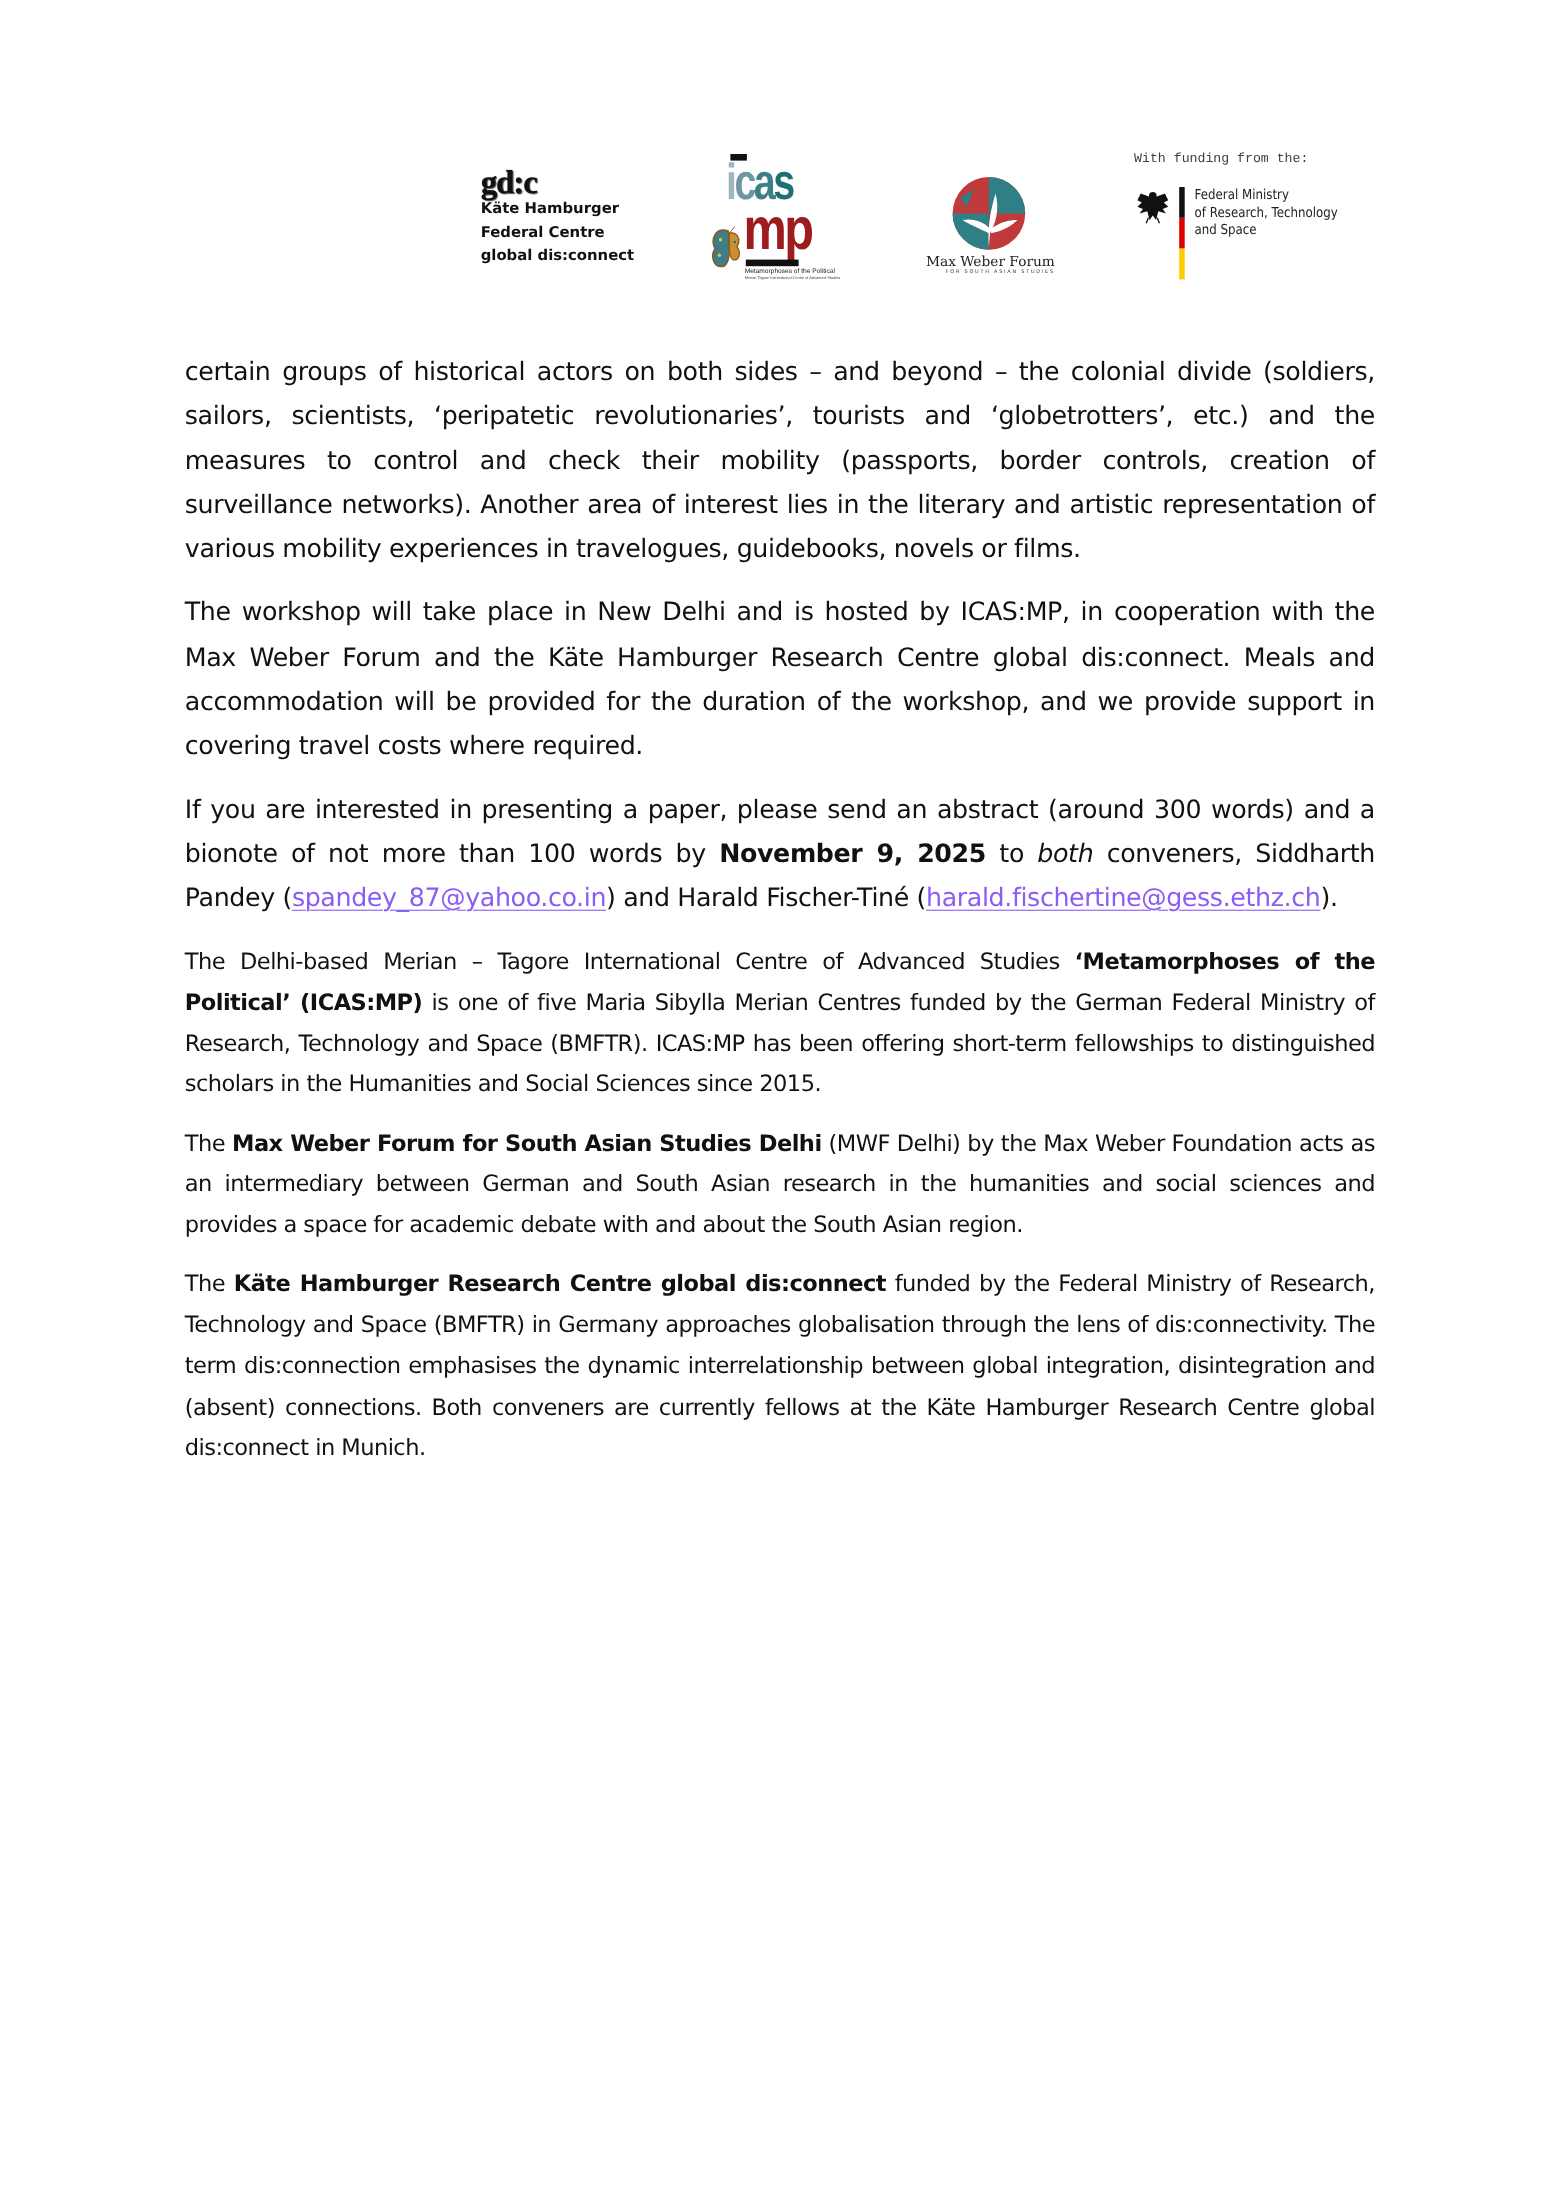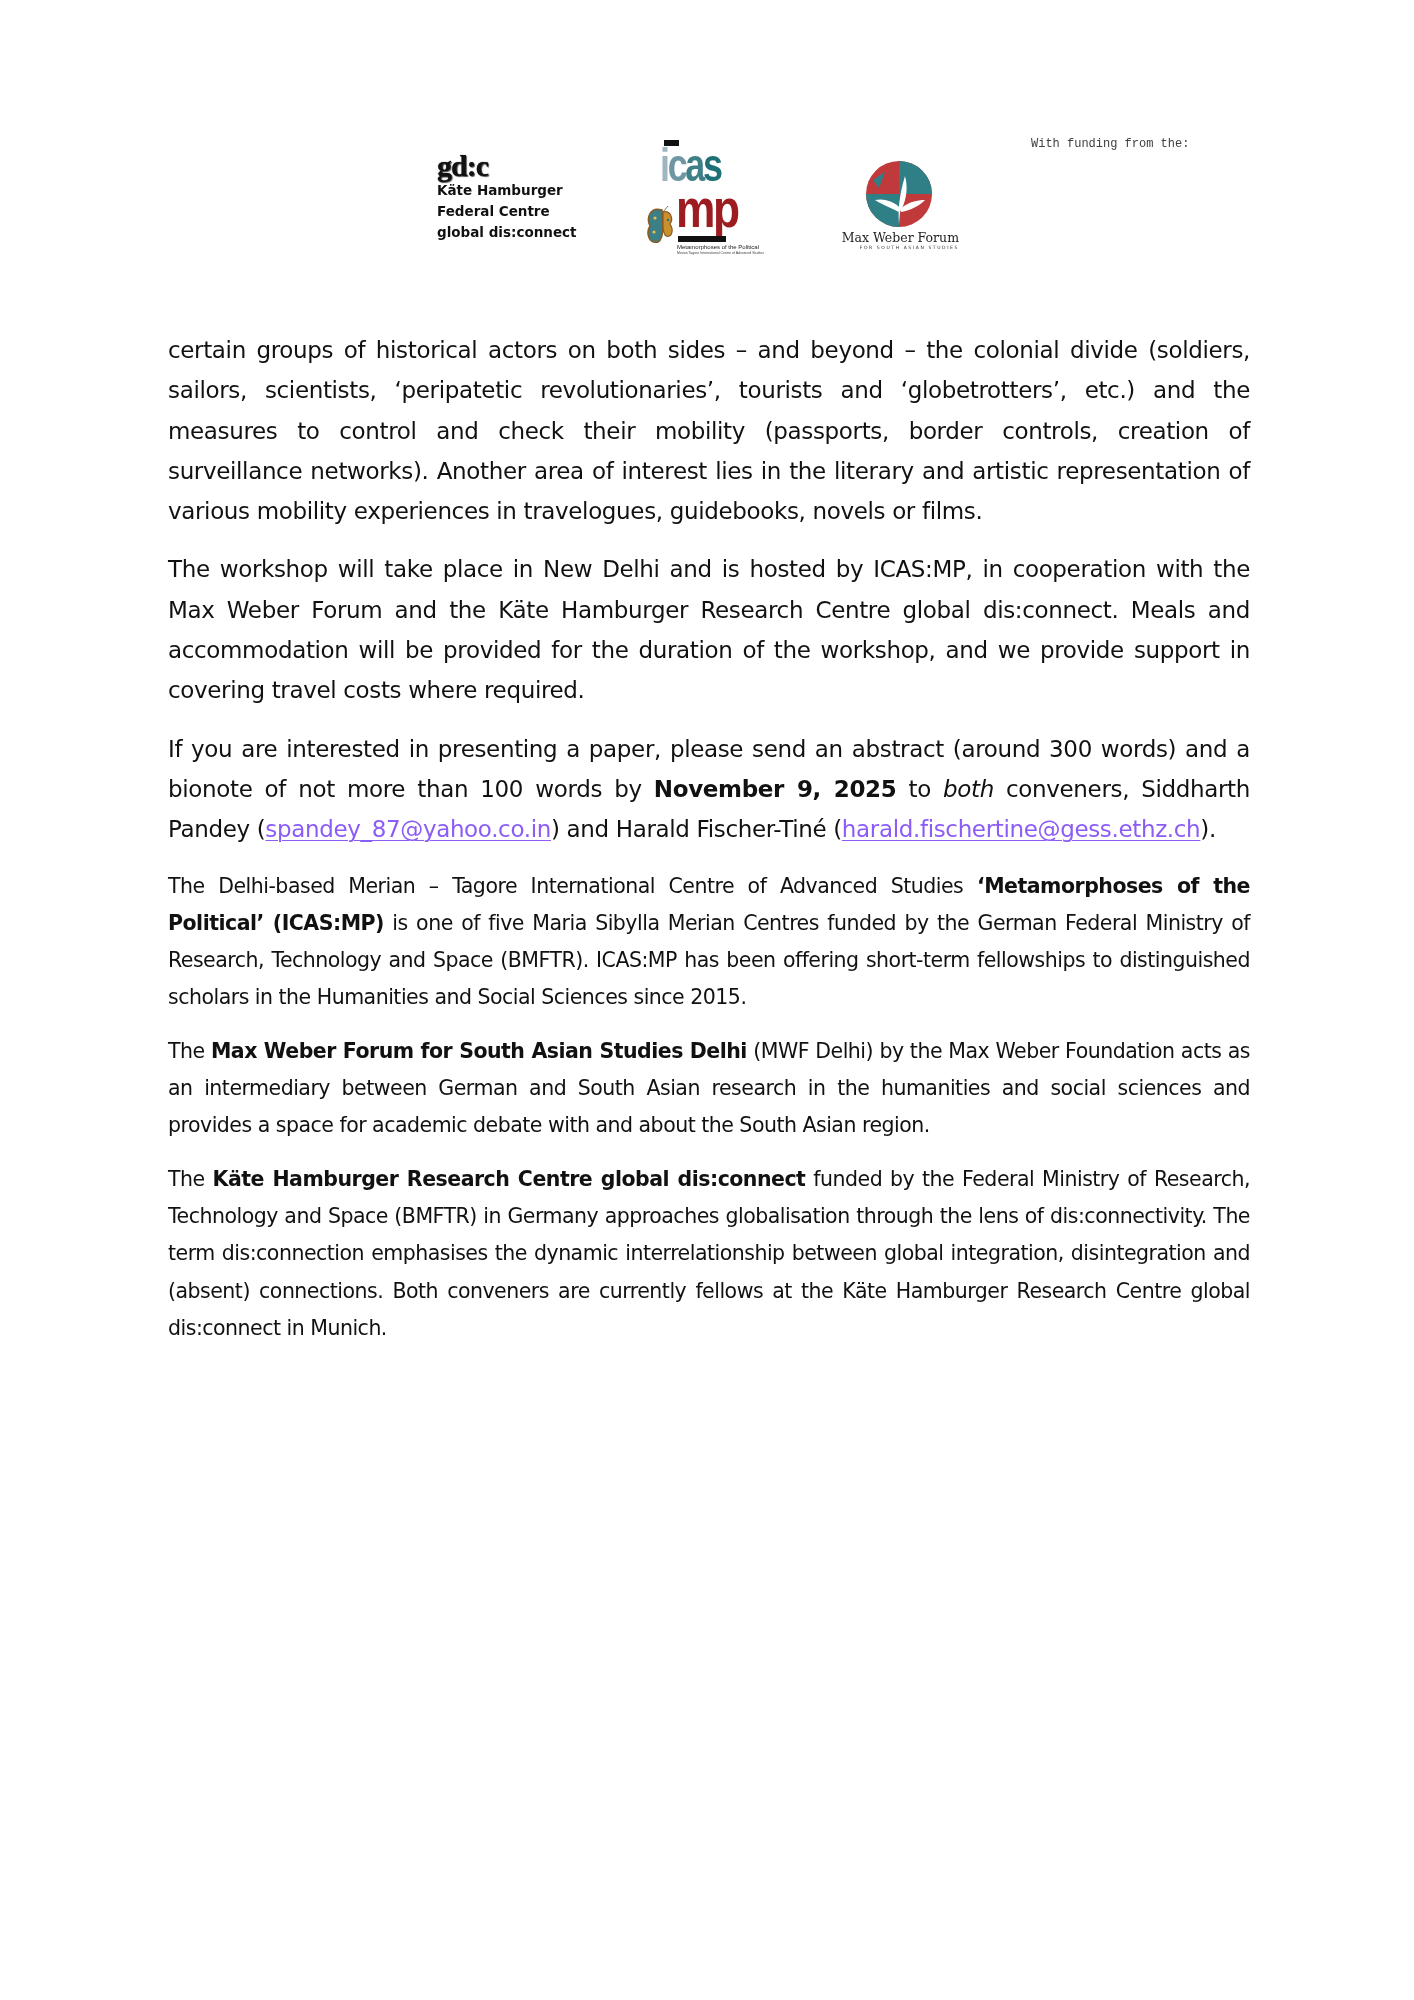--- a/index.html
+++ b/index.html
@@ -240,21 +240,21 @@
       position: absolute;
       left: 168px;
       top: 318px;
       width: 1082px;
     }
     .p-main {
       font-family: "DejaVu Sans", sans-serif;
       font-size: 23px;
       line-height: 40.3px;
       text-align: justify;
-      margin: 12px 0 18px 0;
+      margin: 0 0 18px 0;
       color: #111;
       letter-spacing: -0.35px;
     }
     .link {
       color: #8b5cf6;
       text-decoration: underline;
       text-decoration-thickness: 1px;
       text-underline-offset: 3px;
     }
     .section-head {
@@ -317,20 +317,37 @@
       <path d="M34 64 C33 50 34 36 40 16 C44 30 40 44 35 52" fill="#ffffff"></path>
       <path d="M34 52 C26 48 16 44 10 40 C20 38 30 42 35 48" fill="#ffffff"></path>
       <path d="M36 48 C44 42 52 40 60 40 C54 46 46 50 36 52" fill="#ffffff"></path>
     </svg>
     <div class="mwf-name">Max Weber Forum</div>
     <div class="mwf-sub">FOR SOUTH ASIAN STUDIES</div>
   </div>
 
   <div class="funding">
     <div class="funding-label">With funding from the:</div>
+    <div class="ministry">
+      <svg class="eagle" viewBox="0 0 30 32">
+        <circle cx="15" cy="6" r="3.5" fill="#111"></circle>
+        <path d="M15 8 L4 4 L1 10 L5 12 L1 16 L6 18 L3 22 L10 20 L12 28 L15 24 L18 28 L20 20 L27 22 L24 18 L29 16 L25 12 L29 10 L26 4 Z" fill="#111"></path>
+        <path d="M11 26 L9 31 M19 26 L21 31" stroke="#111" stroke-width="1.2"></path>
+      </svg>
+      <div class="flag-bar">
+        <span style="background:#111111"></span>
+        <span style="background:#dd0000"></span>
+        <span style="background:#ffcc00"></span>
+      </div>
+      <div class="ministry-text">
+        <div>Federal Ministry</div>
+        <div>of Research, Technology</div>
+        <div>and Space</div>
+      </div>
+    </div>
   </div>
 </div>
 
 <div class="content">
   <p class="p-main">certain groups of historical actors on both sides – and beyond – the colonial divide (soldiers, sailors, scientists, ‘peripatetic revolutionaries’, tourists and ‘globetrotters’, etc.) and the measures to control and check their mobility (passports, border controls, creation of surveillance networks). Another area of interest lies in the literary and artistic representation of various mobility experiences in travelogues, guidebooks, novels or films.</p>
   <p class="p-main">The workshop will take place in New Delhi and is hosted by ICAS:MP, in cooperation with the Max Weber Forum and the Käte Hamburger Research Centre global dis:connect. Meals and accommodation will be provided for the duration of the workshop, and we provide support in covering travel costs where required.</p>
   <p class="p-main"><span>If you are interested in presenting a paper, please send an abstract (around 300 words) and a bionote of not more than 100 words by </span><b>November 9, 2025</b><span> to </span><i>both</i><span> conveners, Siddharth Pandey (</span><a class="link" href="mailto:spandey_87@yahoo.co.in">spandey_87@yahoo.co.in</a><span>) and Harald Fischer-Tiné (</span><a class="link" href="mailto:harald.fischertine@gess.ethz.ch">harald.fischertine@gess.ethz.ch</a><span>).</span></p>
 
 
   <p class="p-partner"><span>The Delhi-based Merian – Tagore International Centre of Advanced Studies </span><b>‘Metamorphoses of the Political’ (ICAS:MP)</b><span> is one of five Maria Sibylla Merian Centres funded by the German Federal Ministry of Research, Technology and Space (BMFTR). ICAS:MP has been offering short-term fellowships to distinguished scholars in the Humanities and Social Sciences since 2015.</span></p>

